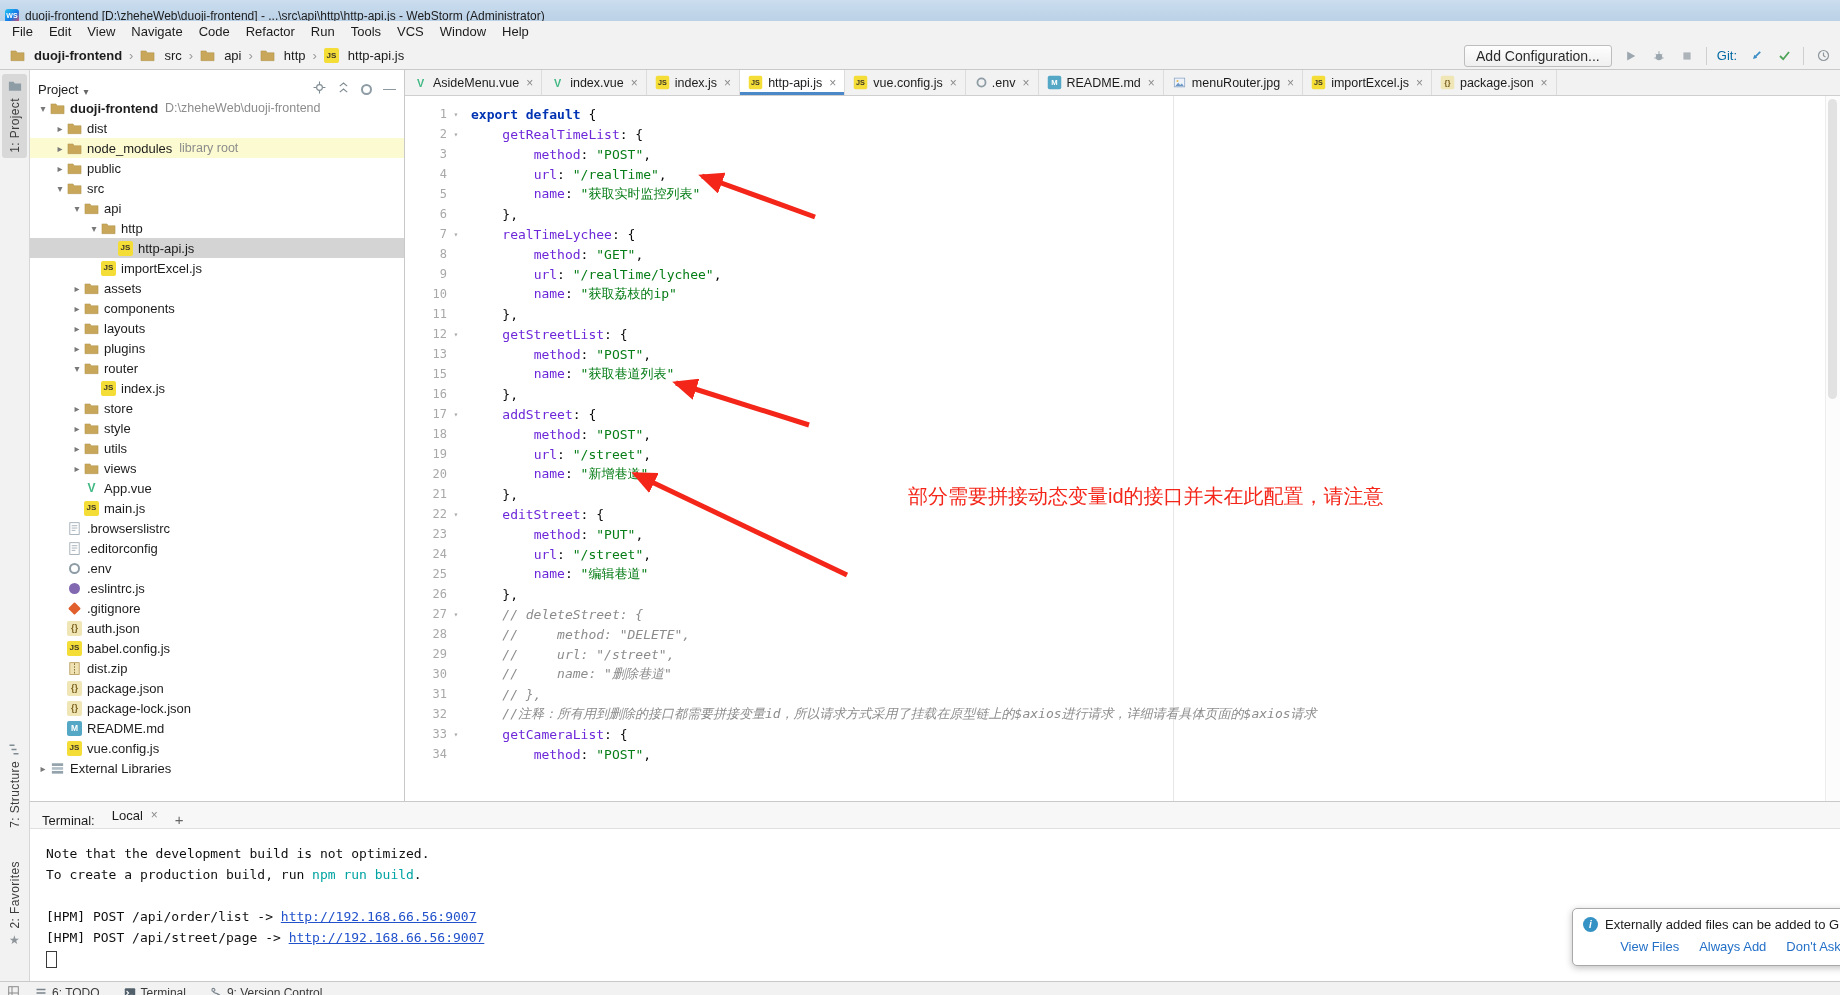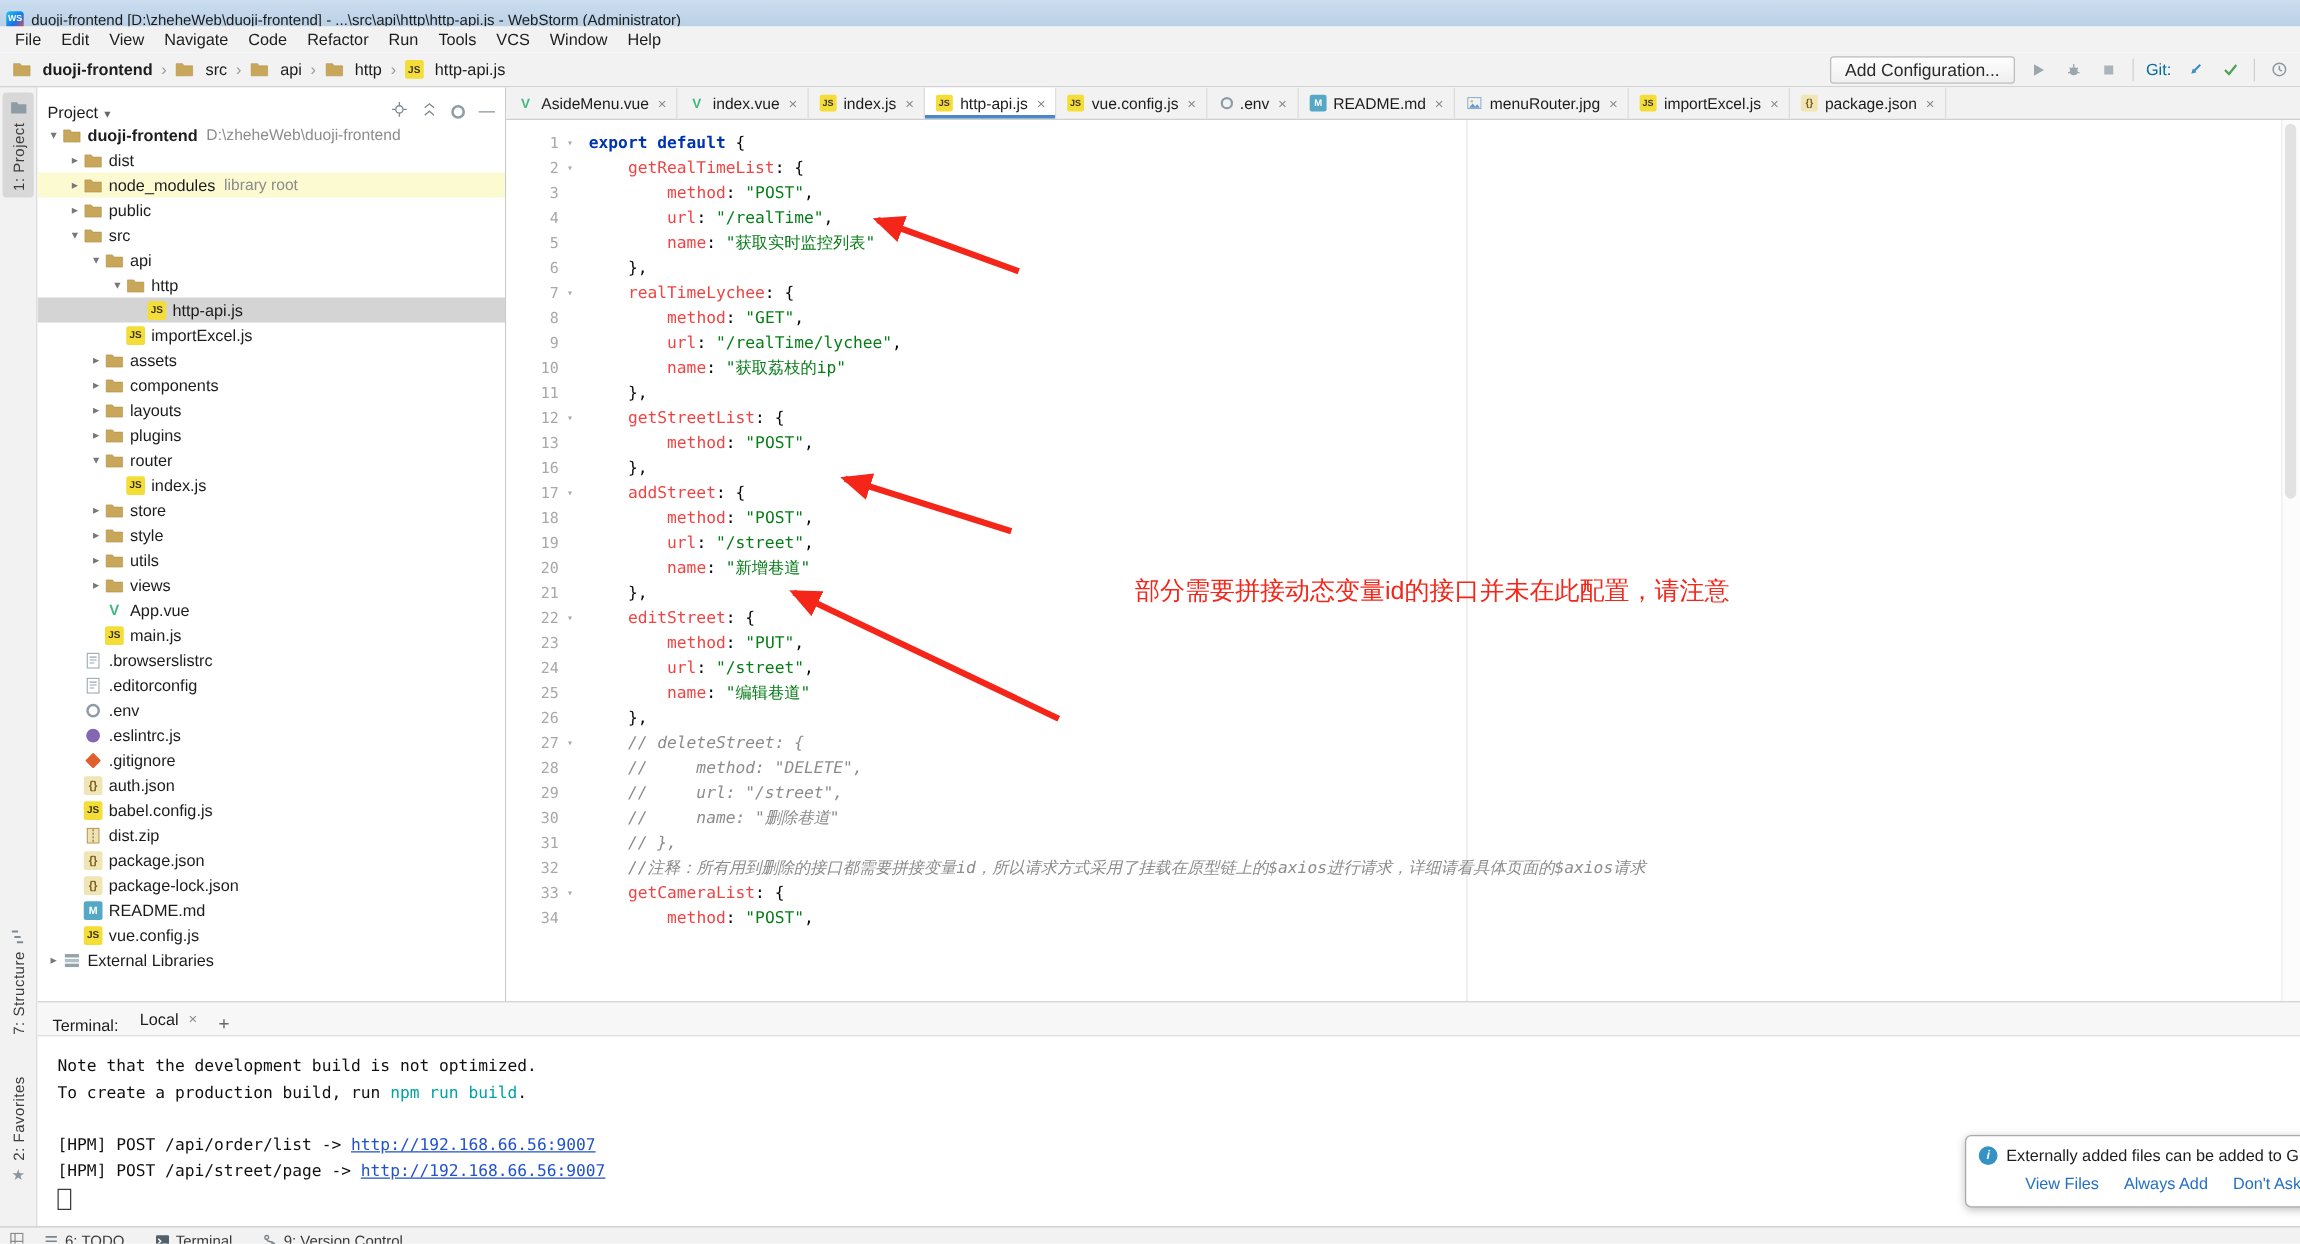--- a/index.html
+++ b/index.html
@@ -83,21 +83,21 @@
   .tab-x{color:#8a8a8a;font-size:12px;margin-left:3px}
   .editor{position:absolute;top:26px;left:0;right:0;bottom:0;overflow:hidden;
     font-family:"DejaVu Sans Mono","Liberation Mono",monospace;font-size:13px}
   .vguide{position:absolute;left:768px;top:0;bottom:0;width:1px;background:#E6E6E6}
   .code{position:absolute;top:0;left:0;right:14px;padding-top:8px}
   .code-line{height:20px;display:flex;align-items:center}
   .ln{width:42px;flex:none;text-align:right;color:#A8A8A8;font-size:12px}
   .fold{width:18px;flex:none;text-align:center;color:#A9A9A9;font-size:8px}
   .ct{white-space:pre;padding-left:6px}
   .tk-k{color:#0033B3;font-weight:bold}
-  .tk-o{color:#ef4444}
+  .tk-o{color:#6d28d9}
   .tk-s{color:#067D17}
   .tk-c{color:#8C8C8C;font-style:italic}
   .tk-p{color:#080808}
   .scrollbar{position:absolute;top:0;right:0;bottom:0;width:14px;background:#FCFCFC;border-left:1px solid #EDEDED}
   .sb-thumb{position:absolute;top:3px;left:2px;width:9px;height:300px;background:#E2E2E2;border-radius:5px}
 
   
   .terminal{position:absolute;left:30px;right:0;top:801px;height:180px;background:#fff;
     border-top:1px solid #C9C9C9;box-sizing:border-box;overflow:hidden}
   .term-header{height:26px;background:#F7F7F7;border-bottom:1px solid #E0E0E0;display:flex;
@@ -606,20 +606,25 @@
           <span class="ln">12</span>
           <span class="fold">▾</span>
           <span class="ct"><span class="tk-p">    </span><span class="tk-o">getStreetList</span><span class="tk-p">: {</span></span>
         </div>
         <div class="code-line">
           <span class="ln">13</span>
           <span class="fold"></span>
           <span class="ct"><span class="tk-p">        </span><span class="tk-o">method</span><span class="tk-p">: </span><span class="tk-s">"POST"</span><span class="tk-p">,</span></span>
         </div>
         <div class="code-line">
+          <span class="ln">15</span>
+          <span class="fold"></span>
+          <span class="ct"><span class="tk-p">        </span><span class="tk-o">name</span><span class="tk-p">: </span><span class="tk-s">"获取巷道列表"</span></span>
+        </div>
+        <div class="code-line">
           <span class="ln">16</span>
           <span class="fold"></span>
           <span class="ct"><span class="tk-p">    },</span></span>
         </div>
         <div class="code-line">
           <span class="ln">17</span>
           <span class="fold">▾</span>
           <span class="ct"><span class="tk-p">    </span><span class="tk-o">addStreet</span><span class="tk-p">: {</span></span>
         </div>
         <div class="code-line">
@@ -770,21 +775,21 @@
         <svg width="12" height="12" viewBox="0 0 12 12">
           <circle cx="3.4" cy="2.9" r="1.5" fill="none" stroke="#7A848C" stroke-width="1.1"></circle>
           <circle cx="8.6" cy="9.1" r="1.5" fill="none" stroke="#7A848C" stroke-width="1.1"></circle>
           <path d="M3.4 4.4c0 2.6 5.2 1.4 5.2 3.2" stroke="#7A848C" stroke-width="1.1" fill="none"></path>
         </svg>
         <span>9: Version Control</span>
       </span>
     </span>
 </div>
 
-<div class="annotation-note" style="color: rgb(244, 38, 26);">部分需要拼接动态变量id的接口并未在此配置，请注意</div>
+<div class="annotation-note" style="color: rgb(244, 38, 26); margin-top: 24px;">部分需要拼接动态变量id的接口并未在此配置，请注意</div>
 <svg class="arrows" id="arrow-layer" width="1840" height="995">
   <defs>
     <marker id="ah" markerWidth="5" markerHeight="4.4" refX="4.2" refY="2.2" orient="auto">
       <polygon id="ah-poly" points="0 0,5 2.2,0 4.4" fill="#F4261A"></polygon>
     </marker>
   </defs>
 <line x1="815" y1="217" x2="702" y2="176" stroke="#F4261A" stroke-width="5" marker-end="url(#ah)"></line>
     <line x1="809" y1="425" x2="676" y2="383" stroke="#F4261A" stroke-width="5" marker-end="url(#ah)"></line>
     <line x1="847" y1="575" x2="635" y2="474" stroke="#F4261A" stroke-width="5" marker-end="url(#ah)"></line>
   </svg>

